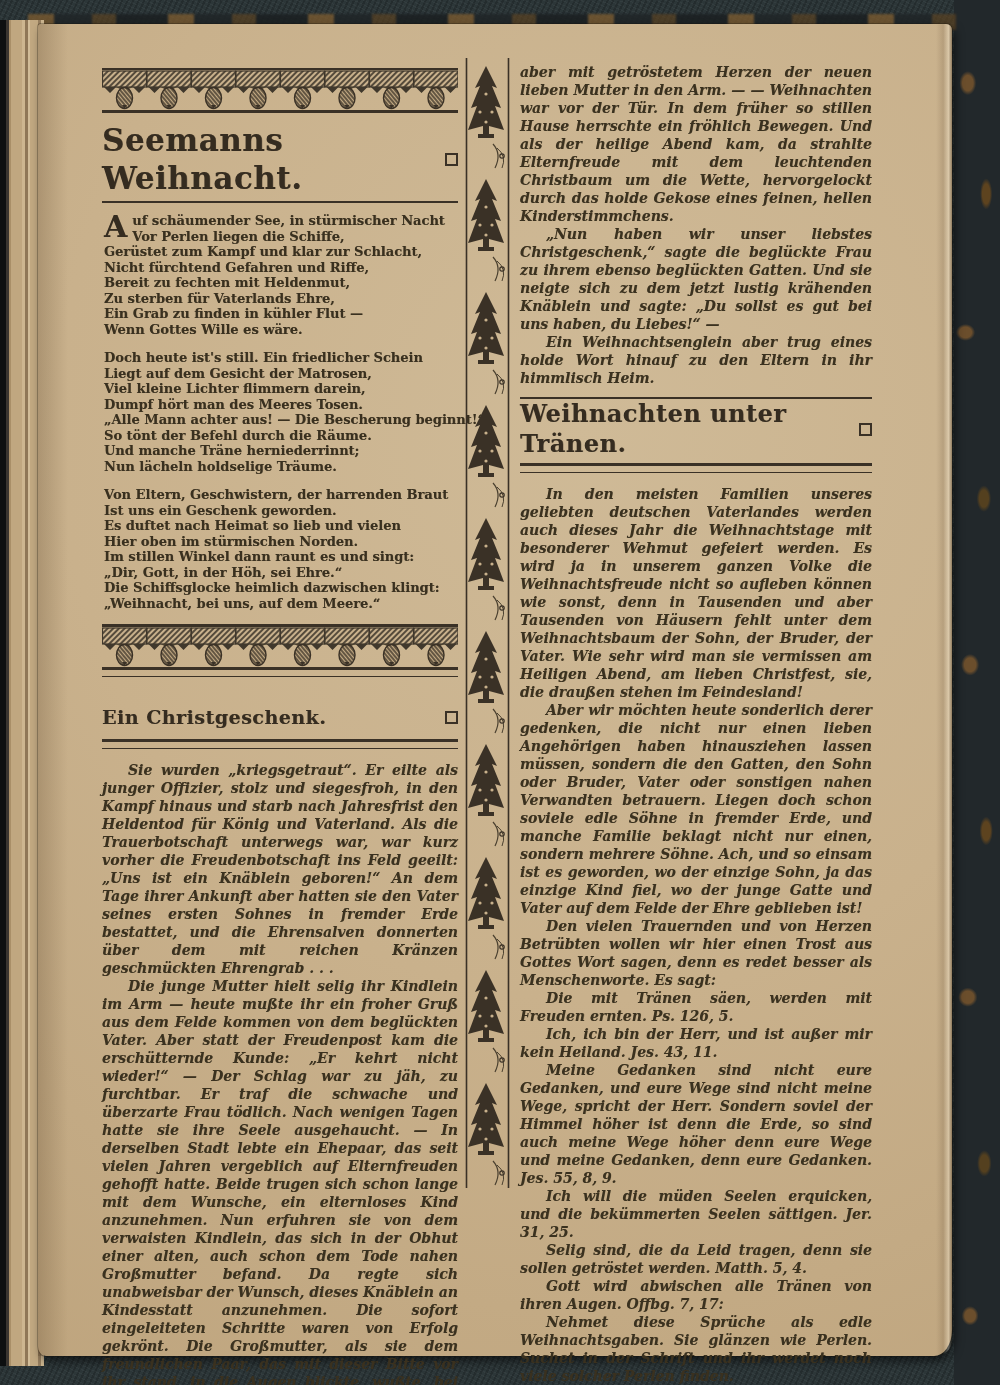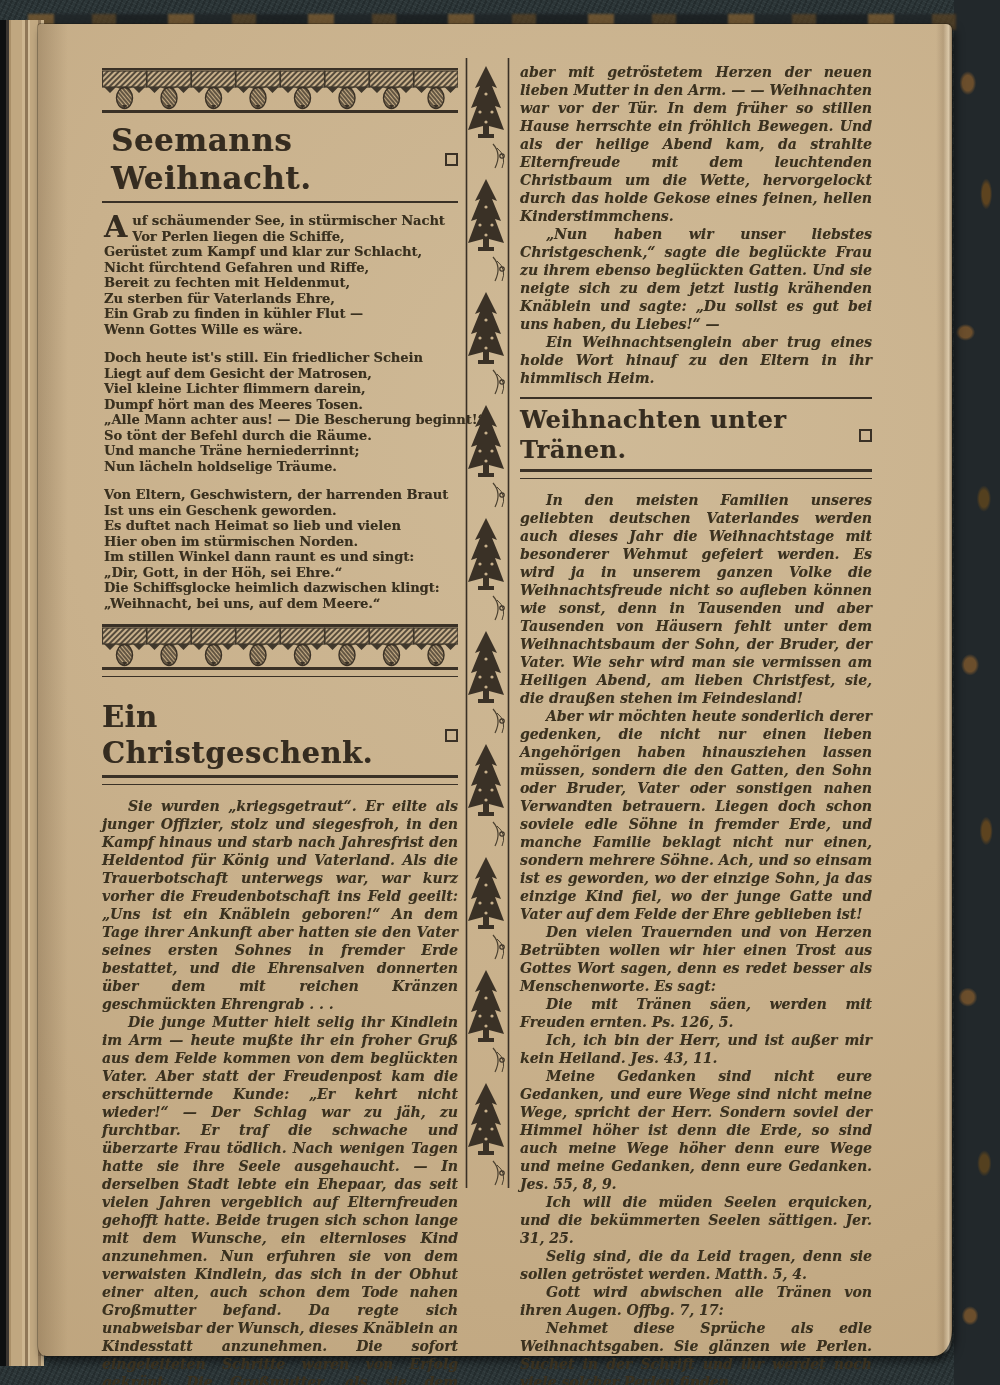--- a/index.html
+++ b/index.html
@@ -63,42 +63,42 @@
   .rule-double{height:6px;background:transparent;border-top:3px solid #3a3126;border-bottom:1px solid #3a3126;}
 
   .band-svg{display:block;width:356px;height:40px;}
 
   .title-row{display:flex;justify-content:space-between;align-items:center;}
   .title{
     font-weight:700;letter-spacing:.5px;color:#352c20;
     text-shadow:.4px .4px 0 rgba(46,36,20,.45);
   }
   .title-xl{font-size:31px;line-height:38px;}
-  .title-lg{font-size:29px;line-height:36px;}
+  .title-lg{font-size:19px;line-height:36px;}
   .title-md{font-size:24px;line-height:30px;}
   .sq{width:9px;height:9px;border:2px solid #3a3126;display:inline-block;flex:0 0 auto;margin-left:8px;}
 
   .poem{margin-top:10px;}
   .stanza{margin:0 0 13px 2px;}
   .pline{
     font-size:13px;line-height:15.5px;font-weight:700;white-space:nowrap;
     color:#39301f;text-shadow:.3px .3px 0 rgba(46,36,20,.4);
   }
   .dropcap{
     float:left;font-size:30px;line-height:28px;height:30px;
     font-weight:700;margin:0 5px 0 0;color:#352c20;
   }
   .body-text{
     font-size:14px;line-height:18px;font-weight:700;text-align:justify;
     color:#3a311f;text-shadow:.3px .3px 0 rgba(46,36,20,.35);font-style:italic;
   }
   .para{margin:0;text-indent:26px;}
   .para.noind{text-indent:0;}
 
-  .mt4{margin-top:4px;}.mt6{margin-top:6px;}.mt8{margin-top:8px;margin-left:9px;}
+  .mt4{margin-top:4px;}.mt6{margin-top:0;}.mt8{margin-top:8px;}
   .mt10{margin-top:10px;}.mt12{margin-top:12px;}
   .mt22{margin-top:22px;}.mt44{margin-top:44px;}
 </style>
 </head>
 <body>
 
 <div class="marble"></div>
 <div class="cover-edge-top"></div>
 <div class="page-edges"></div>
 

